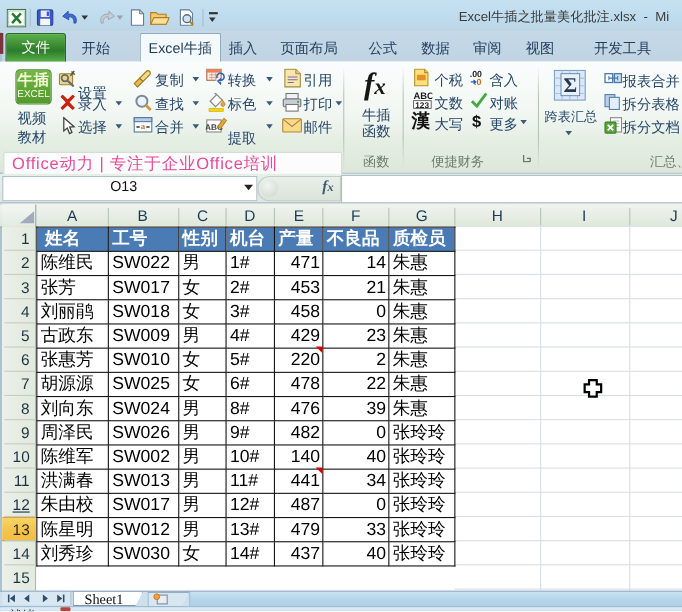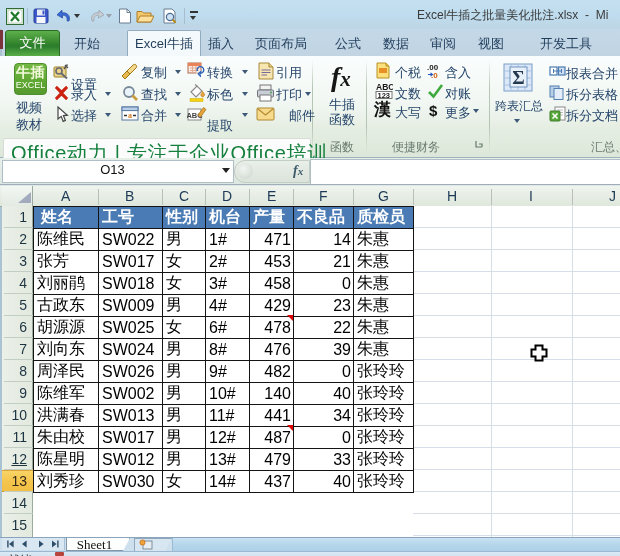--- a/index.html
+++ b/index.html
@@ -15,21 +15,21 @@
   #filetab{position:absolute;left:5px;top:30px;width:53px;height:26px;background:linear-gradient(#5cb04a,#37872f 45%,#2b7c2c 58%,#5fb34a);border:1px solid #2a6b28;border-radius:3px 3px 0 0;color:#fff;font-size:13px;text-align:center;line-height:24px;}
   #activetab{position:absolute;left:127px;top:30px;width:72px;height:26px;background:#f4f9fb;border:1px solid #93abbe;border-bottom:none;border-radius:2px 2px 0 0;color:#1f3c5a;font-size:13px;text-align:center;line-height:25px;}
   #redmark{left:0;top:30px;width:3px;height:19px;background:#7b353a;}
   
   #ribbon{left:0;top:56px;width:620px;height:101px;background:linear-gradient(#fafdfd,#f2f7f3 45%,#e4ede1 75%,#dce7d9);border-bottom:1px solid #9cb2bd;}
   .rtext{position:absolute;font-size:13px;color:#25456a;white-space:nowrap;}
   .rarrow{position:absolute;width:0;height:0;border-left:3px solid transparent;border-right:3px solid transparent;border-top:4px solid #3c5a78;}
   .glabel{position:absolute;top:139px;font-size:12px;color:#68796e;text-align:center;white-space:nowrap;}
   .gsep{position:absolute;top:60px;width:1px;height:94px;background:linear-gradient(rgba(160,175,160,0),#b6c4b4 30%,#b6c4b4 70%,rgba(160,175,160,0));}
   #banner{left:3px;top:138px;width:306px;height:22px;background:#fbfcfb;border:1px solid #d7ddd6;border-radius:2px;}
-  #bannertext{left:11px;top:140px;font-size:20px;color:#15803d;white-space:nowrap;letter-spacing:0.7px;}
+  #bannertext{left:11px;top:140px;font-size:15px;color:#ec4899;white-space:nowrap;letter-spacing:0.7px;}
   #bigbtn{position:absolute;left:14px;top:63px;width:31px;height:30px;background:linear-gradient(#74b844,#5ea632 60%,#56992e);border:1px solid #4e8f2f;border-radius:4px;text-align:center;}
   #bigbtn .l1{font-size:14px;font-weight:bold;color:#f4fadc;line-height:15px;margin-top:1px;letter-spacing:0.5px;}
   #bigbtn .l2{font-size:9px;color:#fbfff2;line-height:10px;}
   #vid{left:9px;top:99px;width:40px;text-align:center;font-size:13px;color:#25456a;line-height:17px;}
   
   #fbar{left:0;top:158px;width:620px;height:27px;background:linear-gradient(#e7efe9,#dde7e1);}
   #namebox{left:2px;top:160px;width:232px;height:23px;background:#fff;border:1px solid #b0bfc7;box-sizing:border-box;}
   #nametext{left:0;top:162px;width:225px;text-align:center;font-size:13px;color:#111;}
   #nbarrow{left:222px;top:168px;width:0;height:0;border-left:4px solid transparent;border-right:4px solid transparent;border-top:5px solid #222;}
   #knob{left:234px;top:160px;width:76px;height:23px;border-radius:11px 0 0 11px;background:linear-gradient(#e9efe9,#dbe3da);border:1px solid #c2cdc4;box-sizing:border-box;}
@@ -207,21 +207,21 @@
     <rect x="1.5" y="6" width="16" height="7" rx="1" fill="#c9ced6" stroke="#70757d"></rect>
     <rect x="4" y="11" width="11" height="6" fill="#fff" stroke="#777"></rect>
     <circle cx="15" cy="8.6" r="1" fill="#4a9a4a"></circle>
   </svg>
   <div class="rtext" style="left:276px;top:86px;">打印</div>
   <div class="rarrow" style="left:305px;top:92px;"></div>
   <svg class="abs" style="left:256px;top:107px;" width="19" height="14" viewBox="0 0 19 14">
     <rect x="1" y="1" width="17" height="12" rx="1" fill="#f8da8c" stroke="#b08830"></rect>
     <path d="M1.5 1.5 L9.5 8 L17.5 1.5" fill="none" stroke="#b08830" stroke-width="1.1"></path>
   </svg>
-  <div class="rtext" style="left:276px;top:107px;margin-left:13px;">邮件</div>
+  <div class="rtext" style="left:276px;top:107px;">邮件</div>
 
   <div class="abs" style="left:331px;top:61px;width:30px;height:30px;font-family:'Liberation Serif',serif;font-style:italic;font-weight:bold;font-size:28px;color:#161616;">f<span style="font-size:21px;">x</span></div>
   <div class="rtext" style="left:320px;top:96px;width:44px;text-align:center;">牛插</div>
   <div class="rtext" style="left:320px;top:111px;width:44px;text-align:center;">函数</div>
   <div class="glabel" style="left:320px;width:44px;">函数</div>
 
   <svg class="abs" style="left:375px;top:62px;" width="18" height="17" viewBox="0 0 18 17">
     <path d="M2 1 L11 1 L14 4 L14 16 L2 16 z" fill="#fbe07c" stroke="#b89028"></path>
     <path d="M11 1 L11 4 L14 4" fill="#f0c850" stroke="#b89028"></path>
     <rect x="4" y="6" width="8" height="5" fill="#e89028"></rect>
@@ -413,20 +413,29 @@
    <tr>
             <td>古政东</td>
             <td>SW009</td>
             <td>男</td>
             <td>4#</td>
             <td class="num">429</td>
             <td class="num">23</td>
             <td>朱惠</td>
           </tr>
    <tr>
+            <td>张惠芳</td>
+            <td>SW010</td>
+            <td>女</td>
+            <td>5#</td>
+            <td class="num">220</td>
+            <td class="num">2</td>
+            <td>朱惠</td>
+          </tr>
+   <tr>
             <td>胡源源</td>
             <td>SW025</td>
             <td>女</td>
             <td>6#</td>
             <td class="num">478</td>
             <td class="num">22</td>
             <td>朱惠</td>
           </tr>
    <tr>
             <td>刘向东</td>

